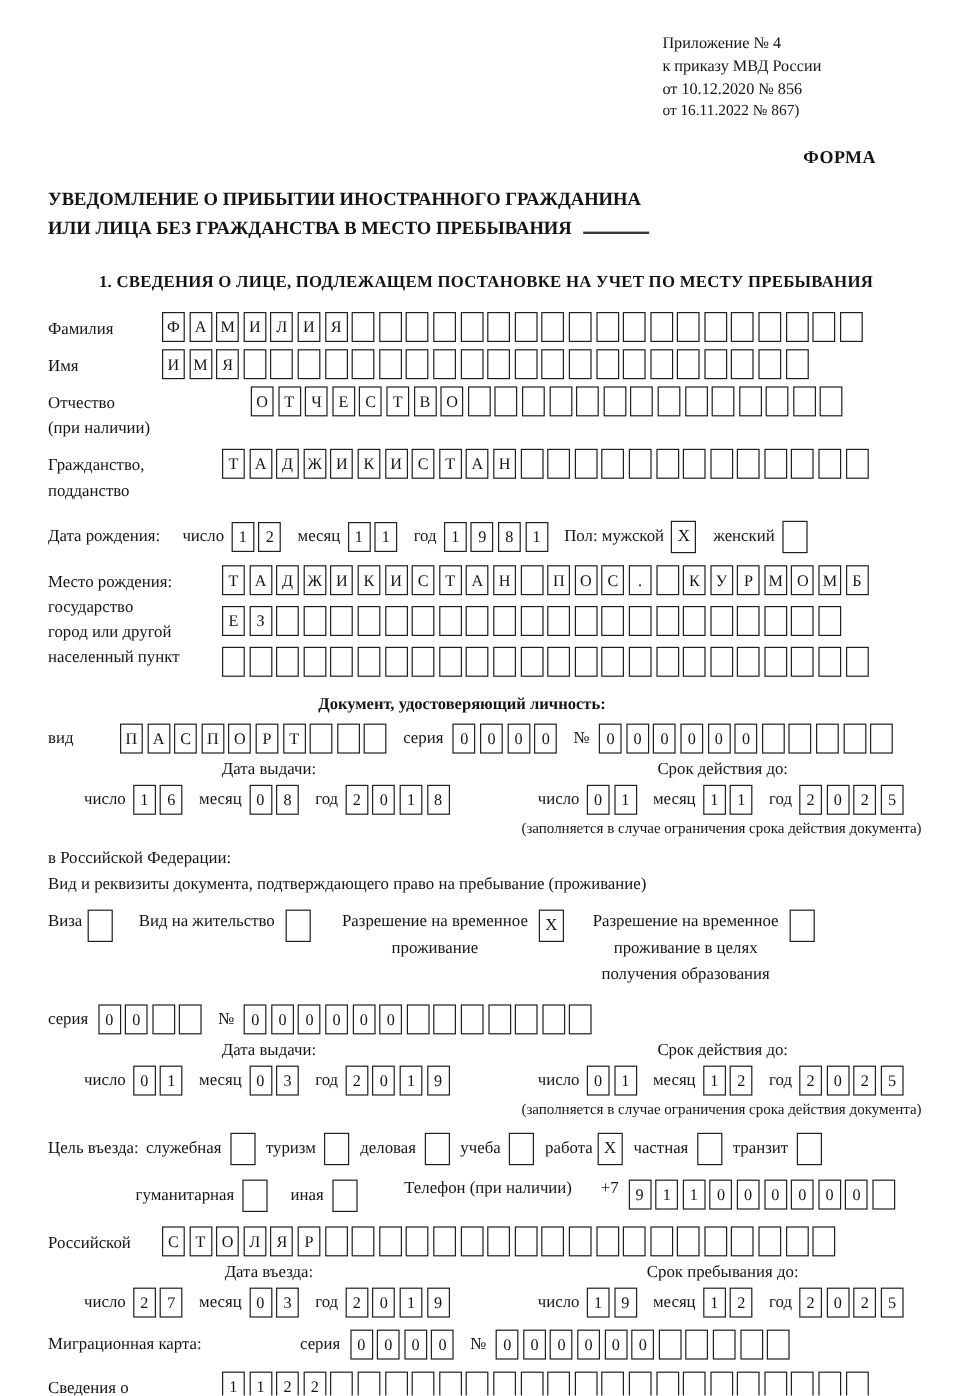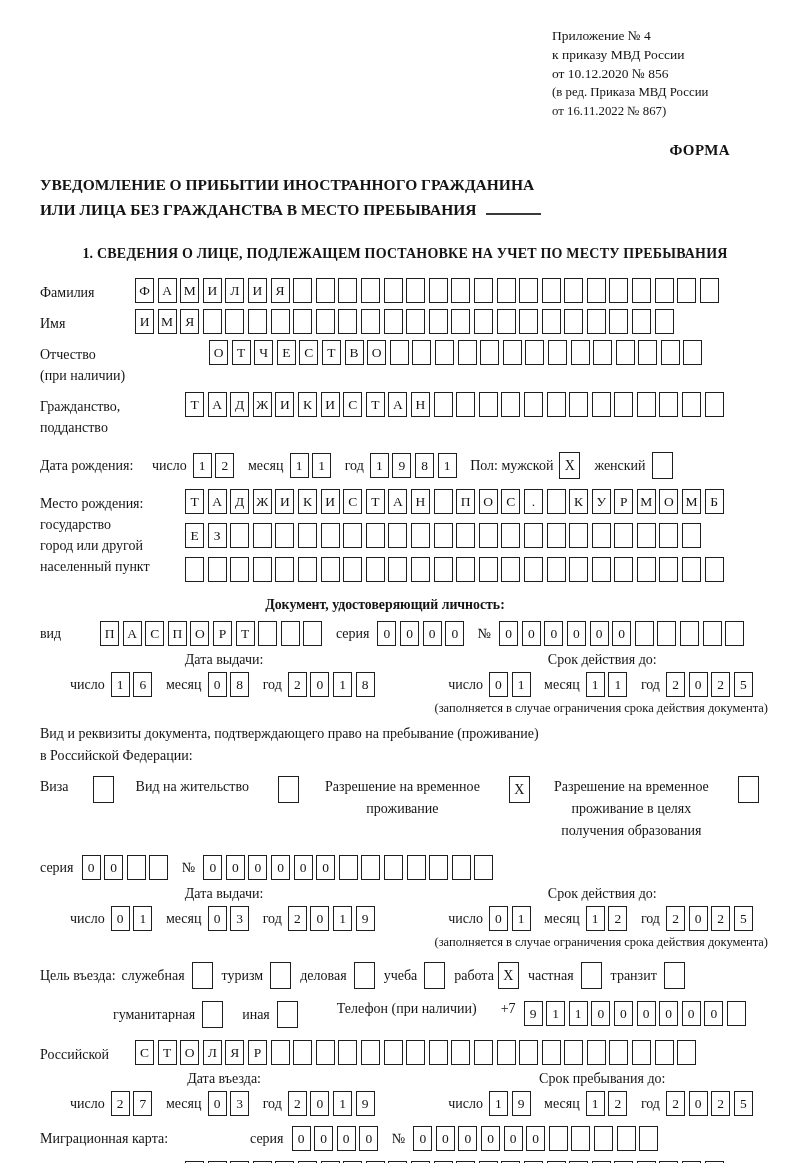--- a/index.html
+++ b/index.html
@@ -45,21 +45,21 @@
   .dates-row{display:flex;margin-top:6px;}
   .dates-col{display:flex;flex-direction:column;align-items:center;}
   .dates-col.left{margin-left:30px;}
   .dates-col.right{margin-left:70px;}
   .dates-head{margin-bottom:4px;}
   .dg{display:flex;align-items:center;}
   .restrict-note{text-align:right;font-size:12.5px;margin:4px 2px 10px 0;}
 
   .res-line{margin:6px 0 2px;}
   .opts-row{display:flex;align-items:flex-start;margin:12px 0 14px;}
-  .opt{display:flex;align-items:flex-start;gap:20px;}
+  .opt{display:flex;align-items:flex-start;}
   .opt-label{text-align:center;line-height:1.55;}
   .opt .cb{margin-left:9px;margin-top:0;}
   .opt.m1{margin-right:22px;}
   .opt.m2{margin-right:26px;justify-content:center;}
   .opt.m3{margin-right:24px;}
 
   .series-row{display:flex;align-items:center;margin:4px 0 2px;}
   .series-row .inline-lbl:first-child{margin-left:0;}
 
   .purpose-row{display:flex;align-items:center;margin:12px 0 2px;}
@@ -78,21 +78,20 @@
 </style>
 </head>
 <body>
 
 <div class="page">
 
   <div class="appendix">
     <div>Приложение № 4</div>
     <div>к приказу МВД России</div>
     <div>от 10.12.2020 № 856</div>
-    <div class="appendix-sub">(в ред. Приказа МВД России</div>
     <div class="appendix-sub">от 16.11.2022 № 867)</div>
   </div>
 
   <div class="forma">ФОРМА</div>
 
   <div class="title">
     <div>УВЕДОМЛЕНИЕ О ПРИБЫТИИ ИНОСТРАННОГО ГРАЖДАНИНА</div>
     <div>
       <span>ИЛИ ЛИЦА БЕЗ ГРАЖДАНСТВА В МЕСТО ПРЕБЫВАНИЯ</span><span class="title-underline"></span>
     </div>
@@ -418,22 +417,22 @@
             <span class="cell">2</span>
             <span class="cell">0</span>
             <span class="cell">2</span>
             <span class="cell">5</span>
           </span>
       </div>
     </div>
   </div>
   <div class="restrict-note">(заполняется в случае ограничения срока действия документа)</div>
 
+  <div class="res-line">в Российской Федерации:</div>
   <div class="res-line">Вид и реквизиты документа, подтверждающего право на пребывание (проживание)</div>
-  <div class="res-line">в Российской Федерации:</div>
 
   <div class="opts-row">
     <div class="opt m1">
       <span class="opt-label">Виза</span>
       <span class="cb" style="margin-left:4px;"></span>
     </div>
     <div class="opt m2">
       <span class="opt-label">Вид на жительство</span>
       <span class="cb"></span>
     </div>

